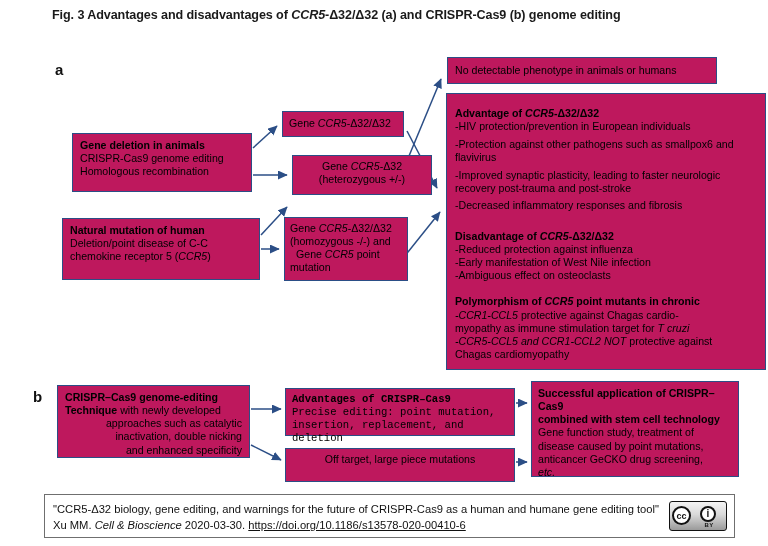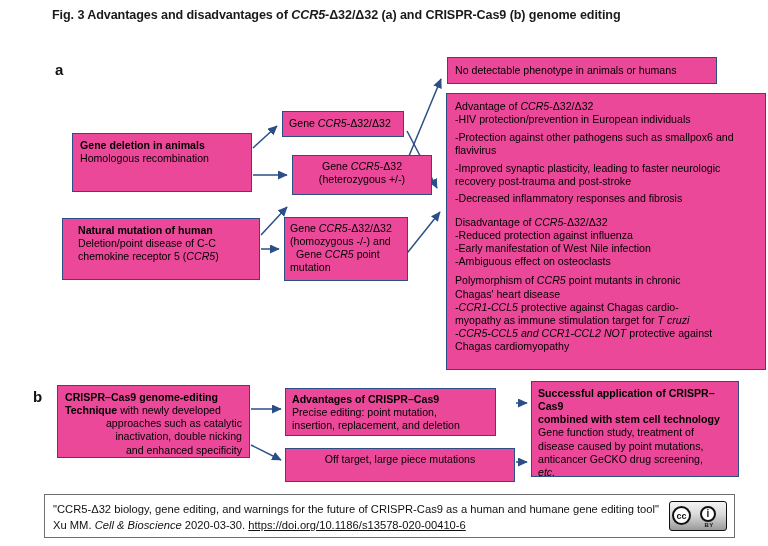--- a/index.html
+++ b/index.html
@@ -19,58 +19,58 @@
 
   .panel-label{
     position:absolute;font-size:15px;font-weight:bold;color:#111;
   }
   #label-a{left:55px;top:61px;}
   #label-b{left:33px;top:388px;}
 
   .box{
     position:absolute;
     border:1.6px solid #2B4E86;
-    background:#ec4899;
+    background:#be185d;
     box-sizing:border-box;
     font-size:10.6px;
     line-height:1.24;
     color:#000;
   }
   .box .hd{font-weight:bold;}
   .box i{font-style:italic;}
   .box .pad{padding:3px 5px;}
 
   
   #box-gene-deletion{left:72px;top:133px;width:180px;height:59px;}
   #box-gene-deletion .pad{padding:5px 7px;}
-  #box-natural-mutation{left:62px;top:218px;width:198px;height:62px;padding-left:8px;}
+  #box-natural-mutation{left:62px;top:218px;width:198px;height:62px;}
   #box-natural-mutation .pad{padding:5px 7px;}
 
   #box-ccr5-d32d32{left:282px;top:111px;width:122px;height:26px;}
   #box-ccr5-d32d32 .pad{padding:5px 6px;}
   #box-ccr5-het{left:292px;top:155px;width:140px;height:40px;text-align:center;}
   #box-ccr5-het .pad{padding:4px 4px;}
   #box-ccr5-hom{left:284px;top:217px;width:124px;height:64px;}
   #box-ccr5-hom .pad{padding:4px 5px;}
 
   #box-no-phenotype{left:447px;top:57px;width:270px;height:27px;}
   #box-no-phenotype .pad{padding:6px 7px;}
 
   #box-advdis{left:446px;top:93px;width:320px;height:277px;}
   #box-advdis .pad{padding:6px 8px 4px 8px;}
-  #box-advdis .sec-hd{font-weight:normal;margin-top:0;}
+  #box-advdis .sec-hd{font-weight:bold;margin-top:7px;}
   #box-advdis .gap{height:6px;}
   #box-advdis .blk{margin-bottom:4.5px;}
 
   
   #box-crispr-technique{left:57px;top:385px;width:193px;height:73px;text-align:right;}
   #box-crispr-technique .pad{padding:5px 7px;}
   #box-crispr-technique .l1,#box-crispr-technique .l2{text-align:left;}
 
-  #box-advantages-crispr{left:285px;top:388px;width:211px;height:48px;}
+  #box-advantages-crispr{left:285px;top:388px;width:230px;height:48px;font-family:Liberation Mono, monospace;}
   #box-advantages-crispr .pad{padding:4px 6px;}
   #box-disadvantages-crispr{left:285px;top:448px;width:230px;height:34px;}
   #box-disadvantages-crispr .pad{padding:4px 6px;}
   #box-disadvantages-crispr .l2{text-align:center;}
 
   #box-successful{left:531px;top:381px;width:208px;height:96px;}
   #box-successful .pad{padding:5px 6px;}
 
   
   #footer{
@@ -139,20 +139,21 @@
       <path d="M251,409 L281,409"></path>
       <path d="M251,445 L281,460"></path>
       <path d="M516,403 L527,403"></path>
       <path d="M516,462 L527,462"></path>
     </g>
   </svg>
 
   <div class="box" id="box-gene-deletion">
     <div class="pad">
       <div class="hd">Gene deletion in animals</div>
+      <div>CRISPR-Cas9 genome editing</div>
       <div>Homologous recombination</div>
     </div>
   </div>
 
   <div class="box" id="box-natural-mutation">
     <div class="pad">
       <div class="hd">Natural mutation of human</div>
       <div>Deletion/point disease of C-C</div>
       <div><span>chemokine receptor 5 (</span><i>CCR5</i><span>)</span></div>
     </div>
@@ -189,21 +190,20 @@
       <div class="blk">-Protection against other pathogens such as smallpox6 and flavivirus</div>
       <div class="blk">-Improved synaptic plasticity, leading to faster neurologic recovery post-trauma and post-stroke</div>
       <div class="blk">-Decreased inflammatory responses and fibrosis</div>
       <div class="gap"></div>
       <div class="sec-hd"><span>Disadvantage of </span><i>CCR5</i><span>-Δ32/Δ32</span></div>
       <div>-Reduced protection against influenza</div>
       <div>-Early manifestation of West Nile infection</div>
       <div>-Ambiguous effect on osteoclasts</div>
       <div class="gap"></div>
       <div class="sec-hd"><span>Polymorphism of </span><i>CCR5</i><span> point mutants in chronic</span></div>
-      <div class="sec-hd">Chagas' heart disease</div>
       <div><i>-CCR1-CCL5</i><span> protective against Chagas cardio-</span></div>
       <div><span>myopathy as immune stimulation target for </span><i>T cruzi</i></div>
       <div><i>-CCR5-CCL5 and CCR1-CCL2 NOT</i><span> protective against</span></div>
       <div>Chagas cardiomyopathy</div>
     </div>
   </div>
 
   <div class="box" id="box-crispr-technique">
     <div class="pad">
       <div class="l1 hd">CRISPR–Cas9 genome-editing</div>

